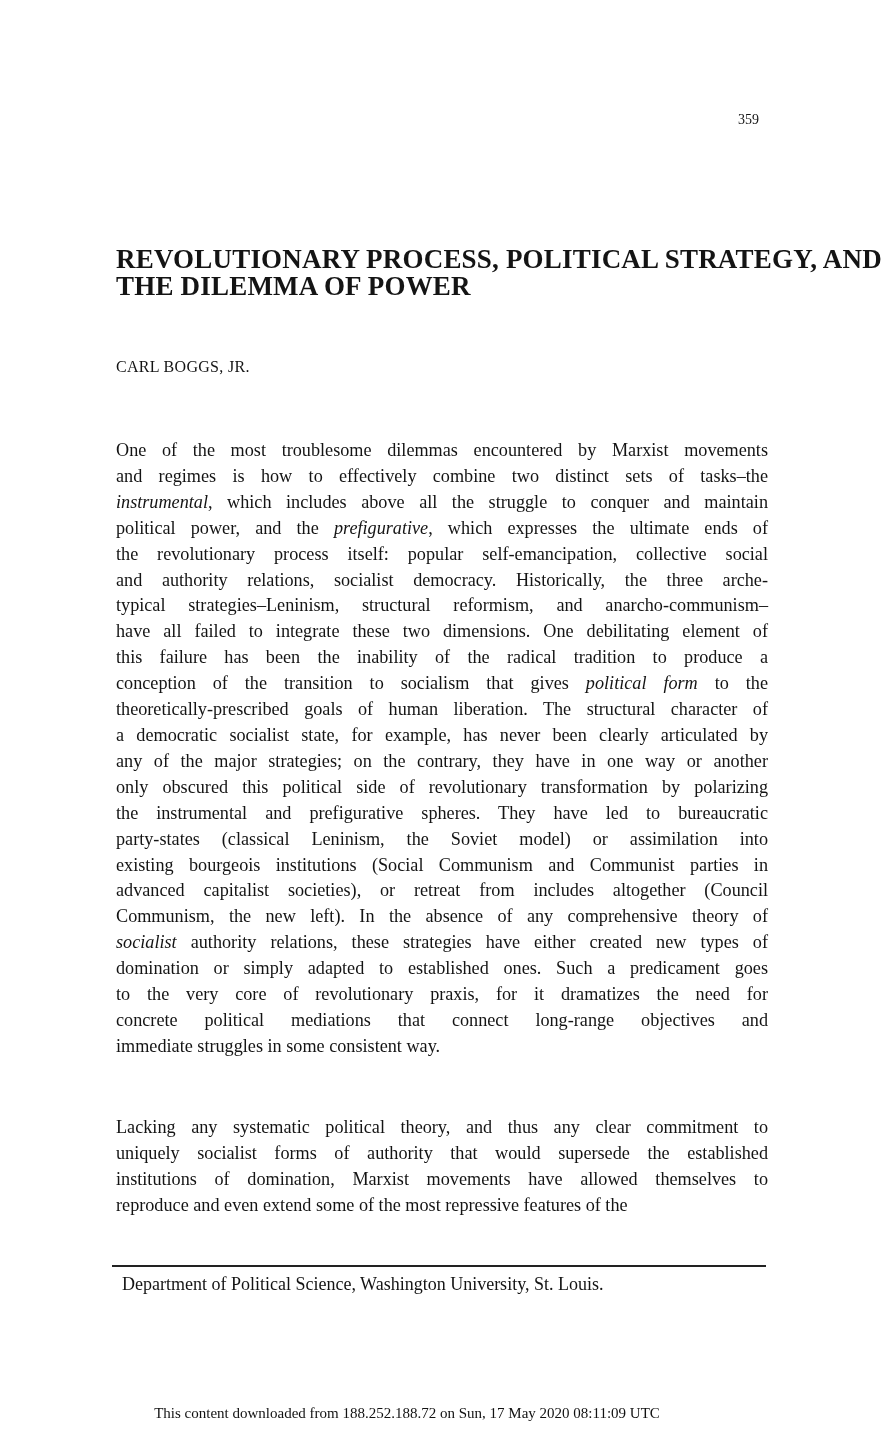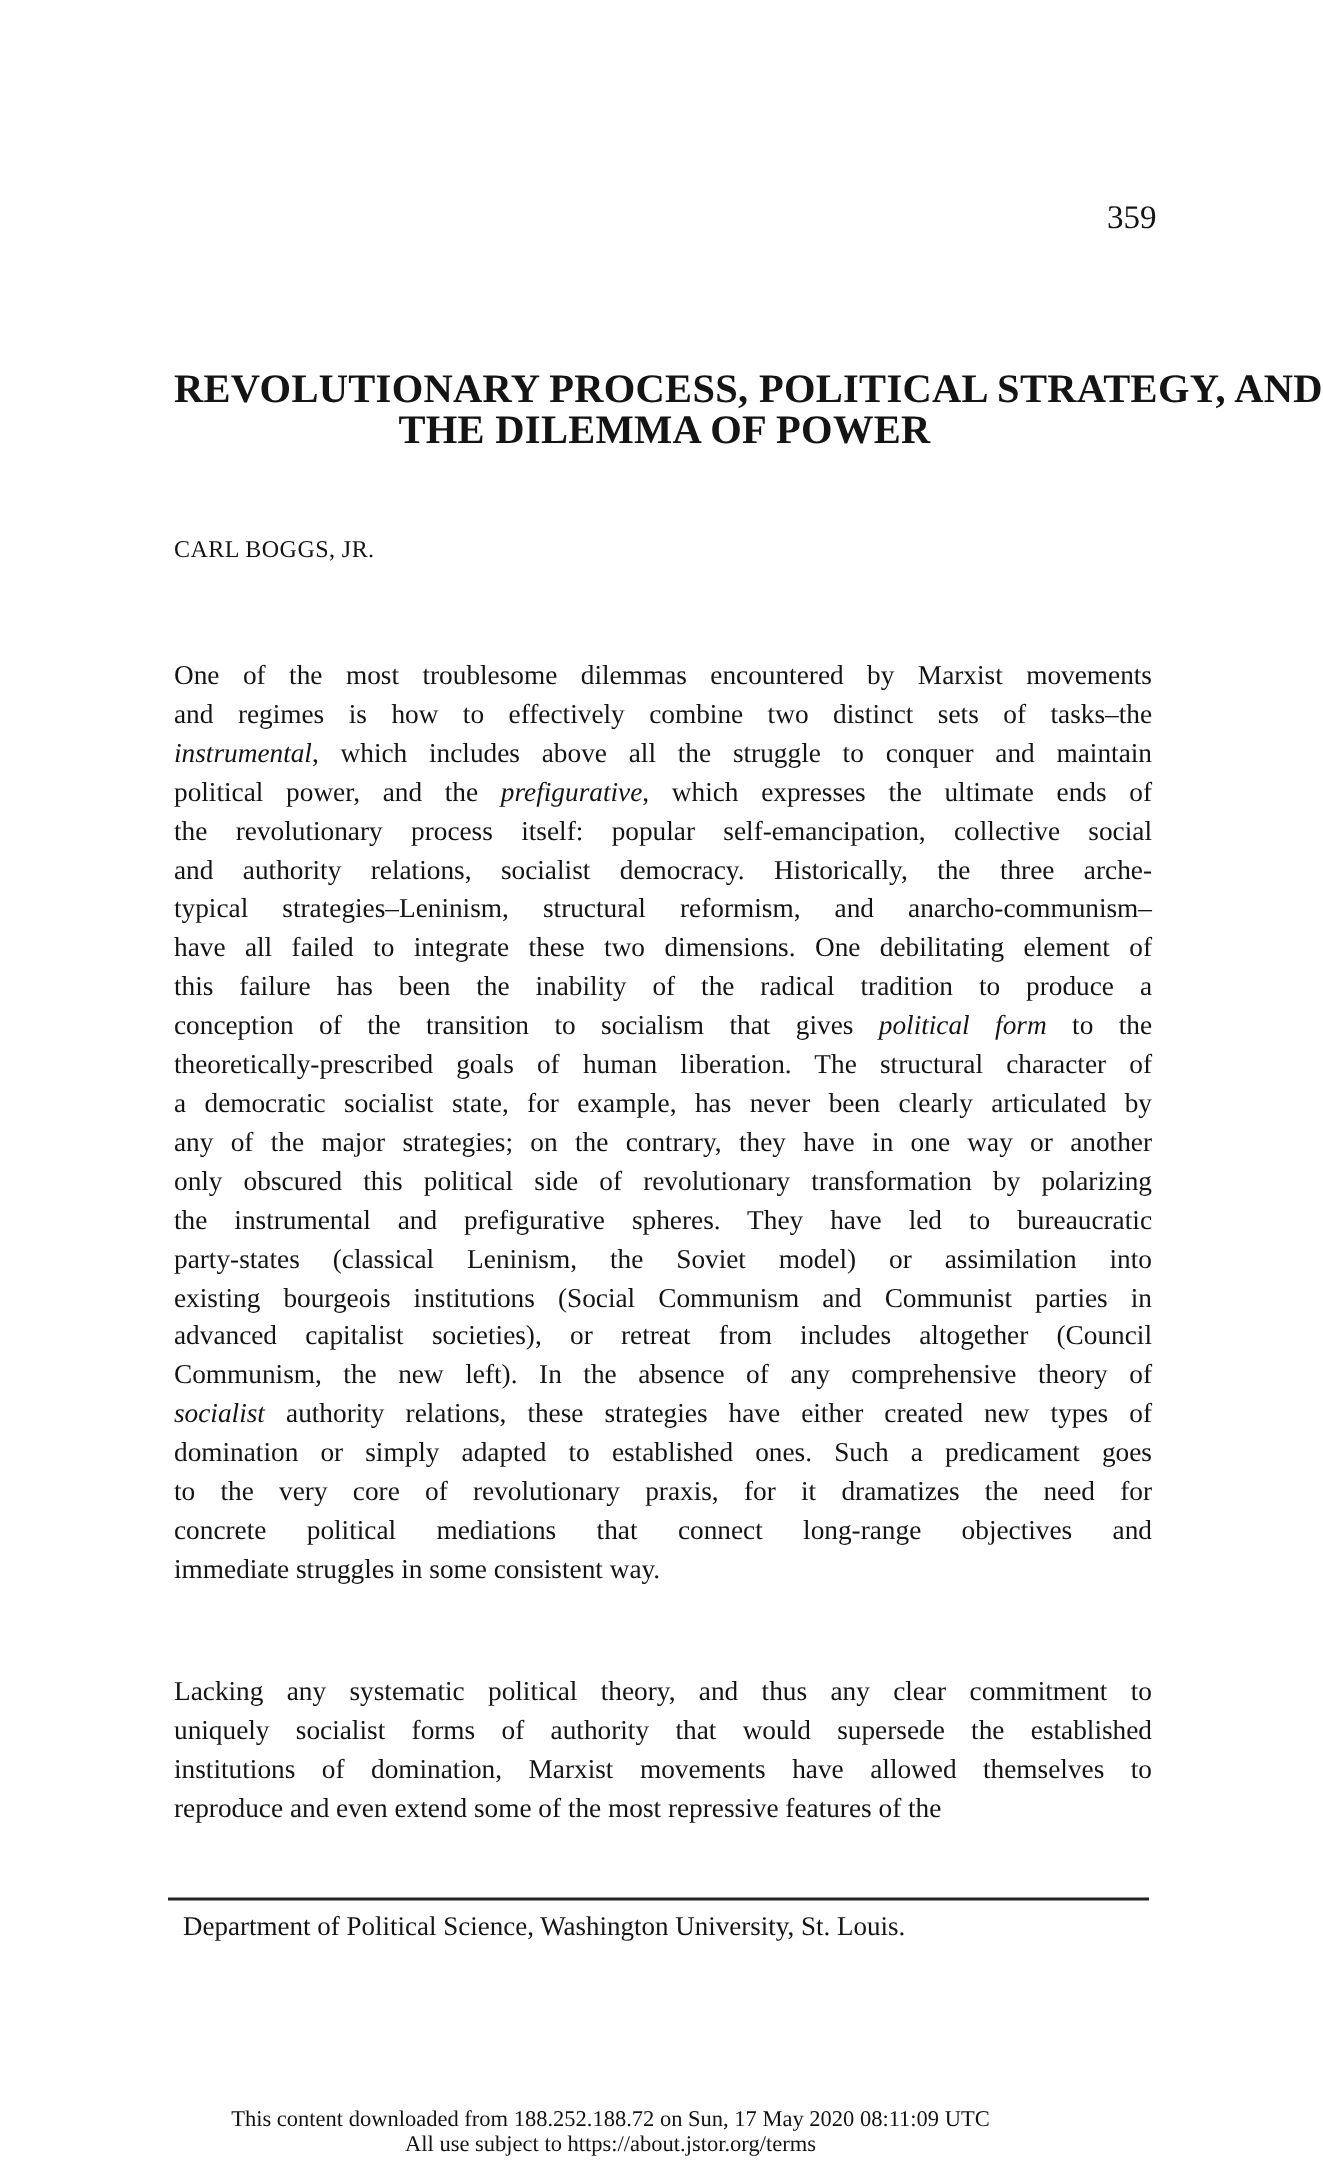--- a/index.html
+++ b/index.html
@@ -1,21 +1,21 @@
 <!DOCTYPE html>
 <html><head>
 <meta charset="utf-8">
 <style>
   html, body { margin: 0; padding: 0; background: #ffffff; }
   body { width: 882px; height: 1452px; position: relative; overflow: hidden;
          font-family: "Liberation Serif", "DejaVu Serif", serif; color: #141414; }
-  .page-number { position: absolute; top: 112px; left: 738px; font-size: 22px; margin-top: 20px; }
+  .page-number { position: absolute; top: 112px; left: 738px; font-size: 14px; }
   .title { position: absolute; top: 246px; left: 116px; width: 654px;
            font-size: 27px; font-weight: bold; line-height: 27px; letter-spacing: 0.2px; }
-  .title .line { display: block; white-space: nowrap; text-align: center; }
+  .title .line { display: block; white-space: nowrap; }
   .title .line1 { text-align: justify; text-align-last: justify; }
   .author { position: absolute; top: 358px; left: 116px; font-size: 16px; letter-spacing: 0.3px; }
   .body-text { position: absolute; left: 116px; width: 652px; font-size: 18.2px; line-height: 25.9px; }
   .p1 { top: 438px; }
   .p2 { top: 1115px; }
   .body-text .ln { display: block; white-space: nowrap; text-align: justify; text-align-last: justify; }
   .body-text .ln.last { text-align-last: left; }
   .rule { position: absolute; top: 1265px; left: 112px; width: 654px; height: 1.5px; background: #222; }
   .footnote { position: absolute; top: 1274px; left: 122px; font-size: 18px; }
   .jstor { position: absolute; top: 1405px; left: 0; width: 814px; text-align: center;
@@ -66,14 +66,13 @@
     <span class="ln">uniquely socialist forms of authority that would supersede the established</span>
     <span class="ln">institutions of domination, Marxist movements have allowed themselves to</span>
     <span class="ln last">reproduce and even extend some of the most repressive features of the</span>
   </div>
 
 <div class="rule"></div>
 <div class="footnote">Department of Political Science, Washington University, St. Louis.</div>
 
 <div class="jstor">
   <span>This content downloaded from 188.252.188.72 on Sun, 17 May 2020 08:11:09 UTC</span>
-  <span>All use subject to https://about.jstor.org/terms</span>
 </div>
 
 </body></html>

